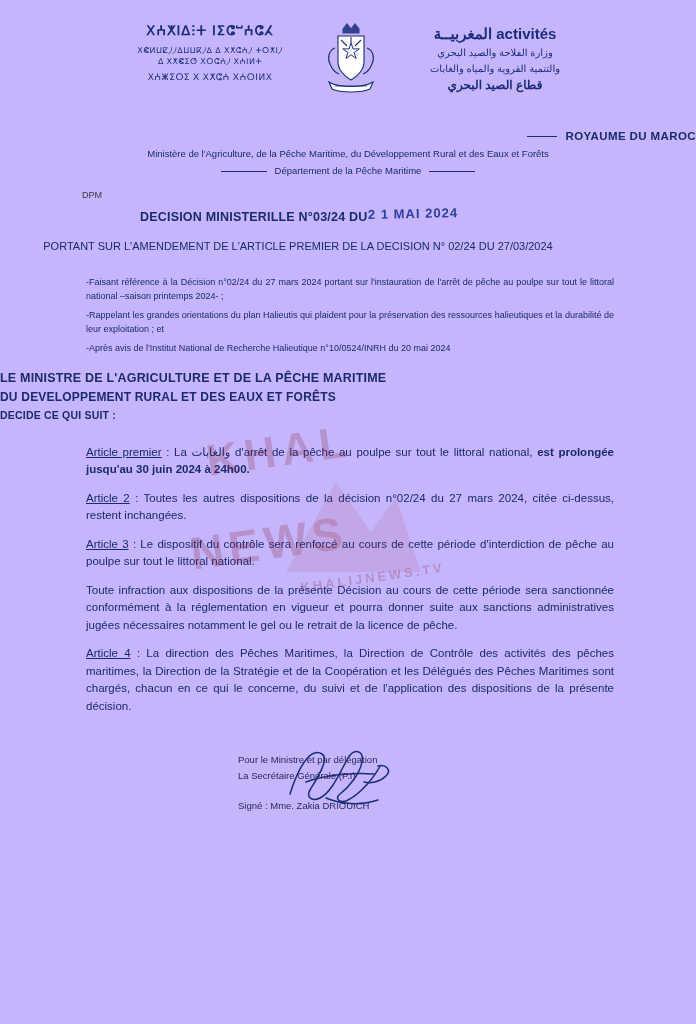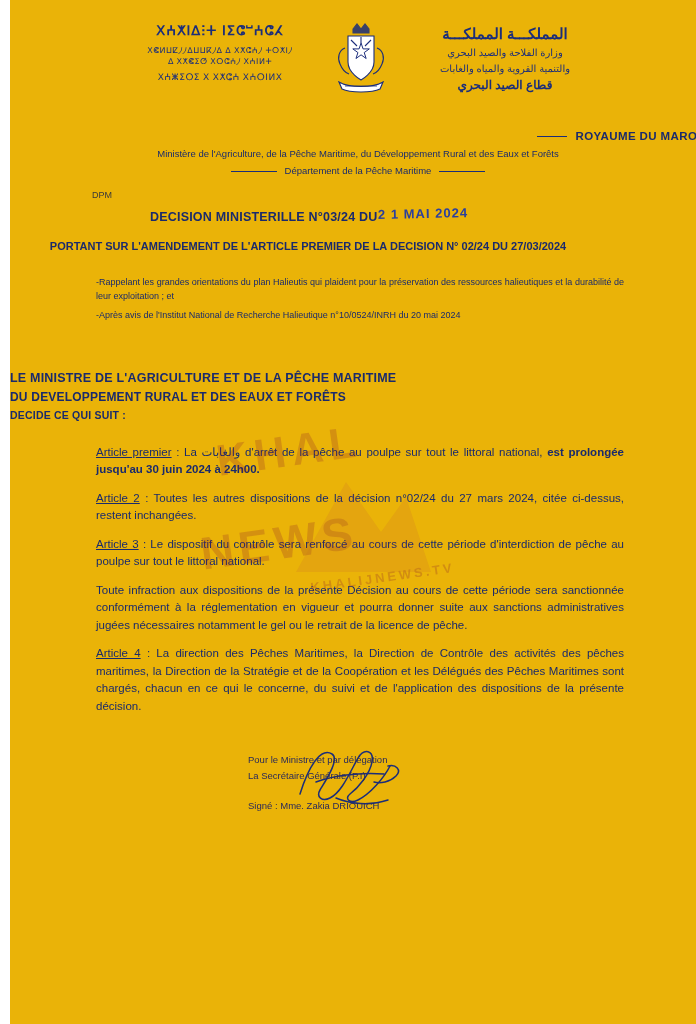--- a/index.html
+++ b/index.html
@@ -11,22 +11,21 @@
     width: 696px;
     height: 1024px;
     position: relative;
     font-family: "Liberation Sans", sans-serif;
     color: #1a2a6c;
     overflow: hidden;
   }
   .page {
     position: absolute;
     inset: 0;
-    background: #eab308;
-    margin-left: 10px;
+    background: #c4b5fd;
   }
 
   
   .header {
     position: absolute;
     top: 22px;
     left: 120px;
     width: 470px;
     display: flex;
     justify-content: space-between;
@@ -144,21 +143,21 @@
     letter-spacing: 1px;
     transform: rotate(-1.2deg);
   }
   .subject-line {
     position: absolute;
     top: 240px;
     left: 0;
     width: 596px;
     text-align: center;
     font-size: 11px;
-    font-weight: bold;
+    font-weight: normal;
   }
 
   
   .recitals {
     position: absolute;
     top: 276px;
     left: 86px;
     width: 528px;
     font-size: 9px;
     line-height: 1.5;
@@ -289,21 +288,21 @@
           <path d="M14 28 c-6 2 -8 10 -5 16 c2 5 6 9 9 10"></path>
           <path d="M46 28 c6 2 8 10 5 16 c-2 5 -6 9 -9 10"></path>
 
           <path d="M8 62 c10 6 34 6 44 0 l-3 7 c-8 4 -30 4 -38 0 z" fill="#ffffff"></path>
           <path d="M14 66 h32" stroke-width=".8"></path>
         </g>
       </svg>
     </div>
 
     <div class="arabic">
-      <div class="ar-line1">المملكـــة المملكـــة</div>
+      <div class="ar-line1">activités المغربيــة</div>
       <div class="ar-line2">وزارة الفلاحة والصيد البحري</div>
       <div class="ar-line3">والتنمية القروية والمياه والغابات</div>
       <div class="ar-line4">قطاع الصيد البحري</div>
     </div>
   </div>
 
   <div class="kingdom-wrap">
     <span class="kingdom">ROYAUME DU MAROC</span>
   </div>
 
@@ -313,20 +312,21 @@
     <span class="dept">Département de la Pêche Maritime</span>
   </div>
 
   <div class="dpm">DPM</div>
 
   <div class="decision-line">DECISION MINISTERILLE N°03/24 DU</div>
   <div class="date-stamp">2 1 MAI 2024</div>
   <div class="subject-line">PORTANT SUR L'AMENDEMENT DE L'ARTICLE PREMIER DE LA DECISION N° 02/24 DU 27/03/2024</div>
 
   <div class="recitals">
+    <p>-Faisant référence à la Décision n°02/24 du 27 mars 2024 portant sur l'instauration de l'arrêt de pêche au poulpe sur tout le littoral national –saison printemps 2024- ;</p>
     <p>-Rappelant les grandes orientations du plan Halieutis qui plaident pour la préservation des ressources halieutiques et la durabilité de leur exploitation ; et</p>
     <p>-Après avis de l'Institut National de Recherche Halieutique n°10/0524/INRH du 20 mai 2024</p>
   </div>
 
   <div class="minister-block">
     <div class="min-l1">LE MINISTRE DE L'AGRICULTURE ET DE LA PÊCHE MARITIME</div>
     <div class="min-l2">DU DEVELOPPEMENT RURAL ET DES EAUX ET FORÊTS</div>
     <div class="min-l3">DECIDE CE QUI SUIT :</div>
   </div>
 

